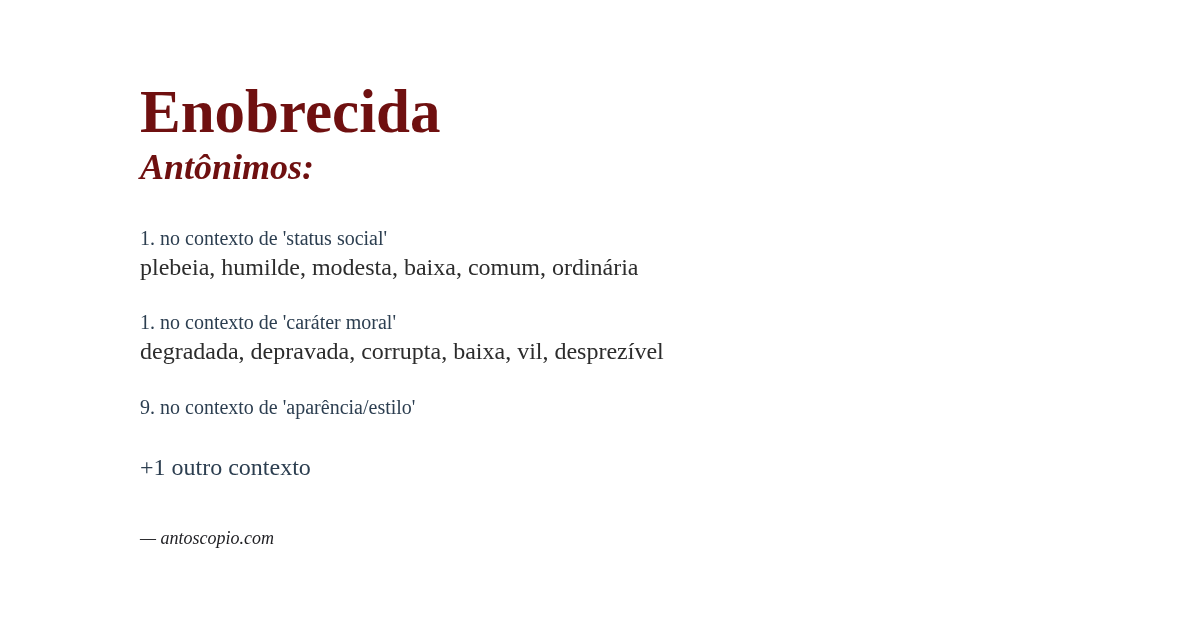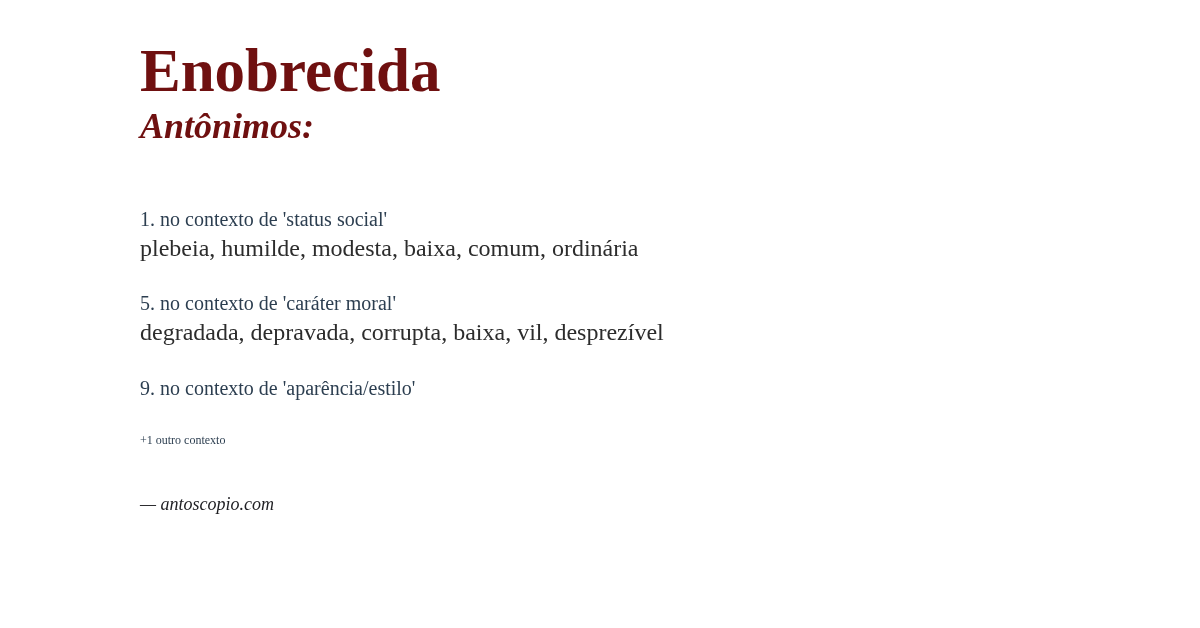--- a/index.html
+++ b/index.html
@@ -14,59 +14,59 @@
   body {
     width: 1200px;
     height: 628px;
     background: var(--background);
     font-family: "Liberation Serif", "DejaVu Serif", serif;
     overflow: hidden;
   }
   .card {
     width: 1200px;
     height: 628px;
-    padding: 39px 60px 0 140px;
+    padding: 80px 60px 0 140px;
   }
   .title {
     margin: 0;
     font-size: 61px;
     line-height: 1.05;
     font-weight: 700;
     color: var(--accent);
     letter-spacing: 0;
   }
   .subtitle {
     margin: 4px 0 0 0;
     font-size: 36px;
     line-height: 1.1;
     font-weight: 700;
     font-style: italic;
     color: var(--accent);
   }
   .sections {
-    margin-top: 60px;
+    margin-top: 38px;
   }
   .entry {
     margin: 0 0 29px 0;
   }
   .context {
     margin: 0;
     font-size: 20px;
     line-height: 1.25;
     color: var(--context);
   }
   .antonyms {
     margin: 3px 0 0 0;
     font-size: 24px;
     line-height: 1.15;
     color: var(--body_text);
   }
   .more-contexts {
     margin: 32px 0 0 0;
-    font-size: 12px;
+    font-size: 24px;
     line-height: 1.25;
     color: var(--context);
   }
   .footer {
     margin: 47px 0 0 0;
     font-size: 18px;
     line-height: 1.1;
     font-style: italic;
     color: var(--footer_text);
   }
@@ -81,21 +81,21 @@
   <h2 class="subtitle">Antônimos:</h2>
 
   <div class="sections">
 
     <section class="entry">
       <p class="context">1. no contexto de 'status social'</p>
       <p class="antonyms">plebeia, humilde, modesta, baixa, comum, ordinária</p>
     </section>
 
     <section class="entry">
-      <p class="context">5. no contexto de 'caráter moral'</p>
+      <p class="context">1. no contexto de 'caráter moral'</p>
       <p class="antonyms">degradada, depravada, corrupta, baixa, vil, desprezível</p>
     </section>
 
     <section class="entry">
       <p class="context">9. no contexto de 'aparência/estilo'</p>
     </section>
 
   </div>
 
   <p class="more-contexts">+1 outro contexto</p>

